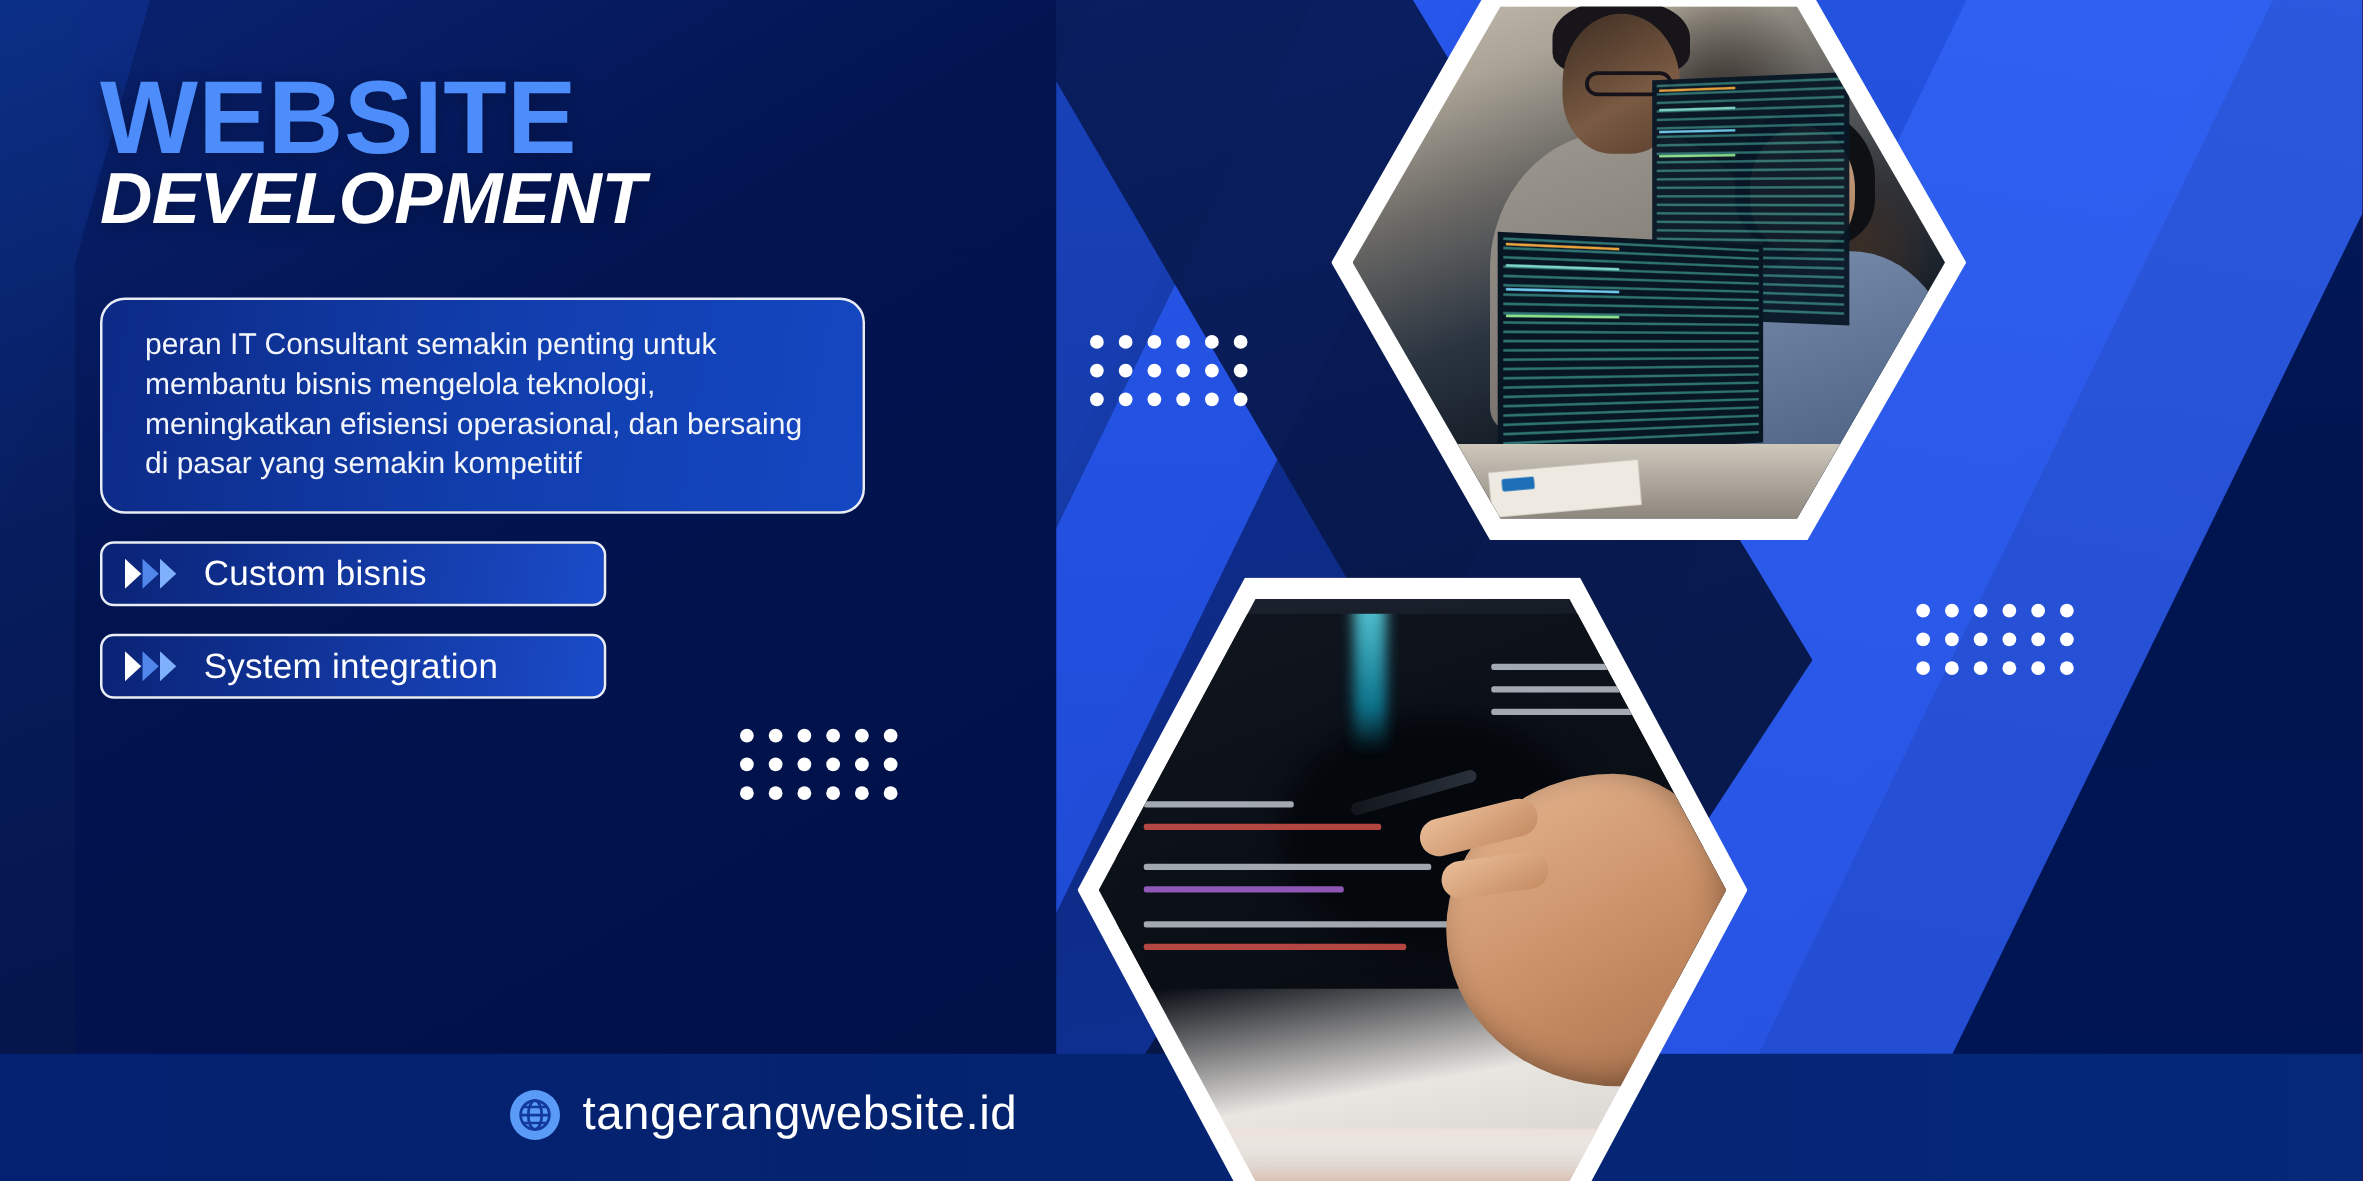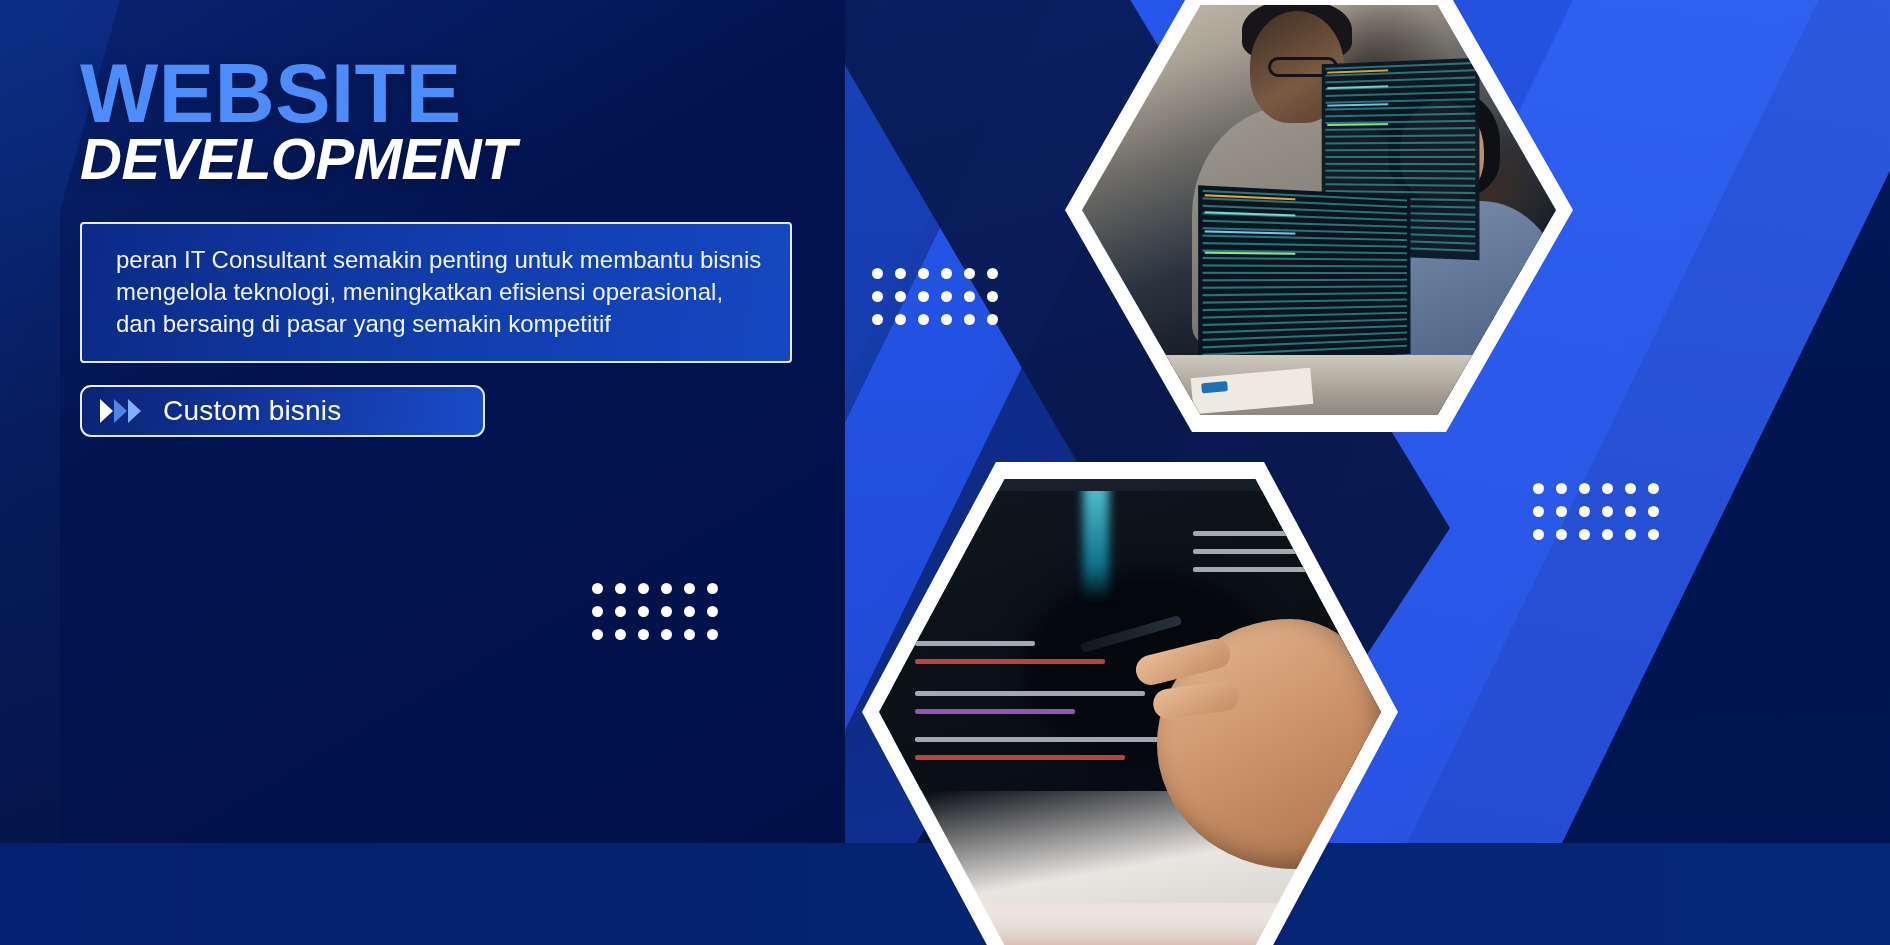--- a/index.html
+++ b/index.html
@@ -170,24 +170,24 @@
   .headline span {
     display:block;
     font-weight:bold;
     font-size:83px;
     letter-spacing:.5px;
     text-shadow:0 3px 14px rgba(0,0,0,.28);
   }
   .headline .l2 { font-size:58px; letter-spacing:-.5px;font-style:italic; }
 
   .desc-box {
-    margin-top:36px;
-    width:712px;
+    margin-top:52px;
+    width:612px;
     border:2px solid #e8ecf5;
-    border-radius:4px;
+    border-radius:20px;
     padding:20px 26px 22px 34px;
     background:linear-gradient(100deg,#0c2a86 0%,#113ead 52%,#1547c2 100%);
     color:#f2f5fb;
     font-size:24px;
     line-height:1.33;
   }
 
   .feature {
     position:relative;
     margin-top:22px;
@@ -377,17 +377,37 @@
 
     <div class="feature">
       <span class="chevs">
         <span class="chev c1"></span>
           <span class="chev c2"></span>
           <span class="chev c3"></span>
       </span>
       <span class="label">Custom bisnis</span>
     </div>
 
+    <div class="feature">
+      <span class="chevs">
+        <span class="chev c1"></span>
+          <span class="chev c2"></span>
+          <span class="chev c3"></span>
+      </span>
+      <span class="label">System integration</span>
+    </div>
 
   </div>
 
+  <div class="footer">
+    <span class="globe">
+      <svg width="26" height="26" viewBox="0 0 26 26" aria-hidden="true">
+        <circle cx="13" cy="13" r="11.5" fill="none" stroke="#123a9e" stroke-width="2.2"></circle>
+        <ellipse cx="13" cy="13" rx="5.4" ry="11.5" fill="none" stroke="#123a9e" stroke-width="2.2"></ellipse>
+        <line x1="1.5" y1="13" x2="24.5" y2="13" stroke="#123a9e" stroke-width="2.2"></line>
+        <line x1="3.6" y1="6.6" x2="22.4" y2="6.6" stroke="#123a9e" stroke-width="2"></line>
+        <line x1="3.6" y1="19.4" x2="22.4" y2="19.4" stroke="#123a9e" stroke-width="2"></line>
+      </svg>
+    </span>
+    <span class="url">tangerangwebsite.id</span>
+  </div>
 
 </div>
 
 </body></html>

